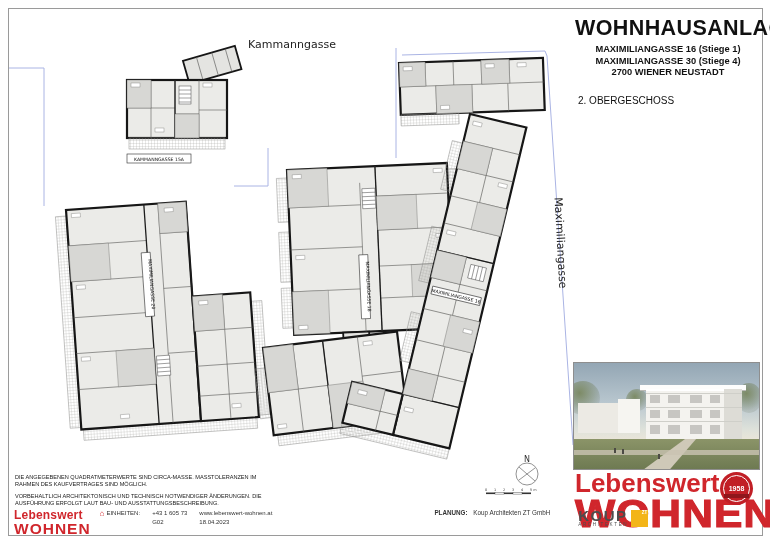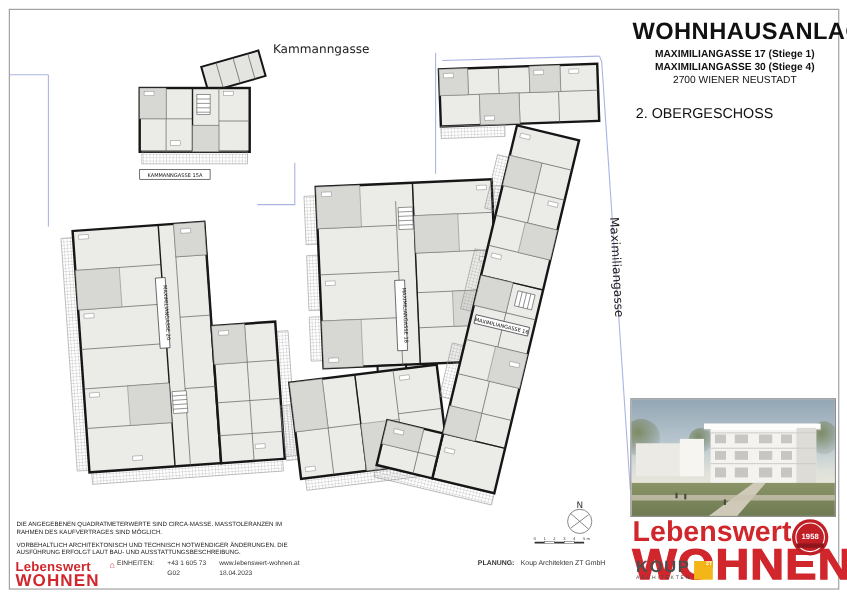--- a/index.html
+++ b/index.html
@@ -3,22 +3,22 @@
 <meta charset="utf-8">
 <style>
   html,body{margin:0;padding:0;background:#fff;}
   #sheet{position:relative;width:770px;height:545px;background:#fff;overflow:hidden;
          font-family:"Liberation Sans","DejaVu Sans",sans-serif;color:#111;}
   #border{position:absolute;left:8px;top:8px;right:7px;bottom:9px;border:1px solid #9a9a9a;}
   
   #titleblock{position:absolute;left:575px;top:16px;width:186px;text-align:center;}
   #titleblock .big{font-size:21.5px;font-weight:bold;letter-spacing:.4px;white-space:nowrap;}
   #titleblock .addr{font-size:9.3px;font-weight:bold;line-height:11.6px;margin-top:3px;}
-  #titleblock .city{font-size:9.3px;font-weight:normal;line-height:11.6px;}
-  #titleblock .floor{font-size:13px;text-align:left;margin-top:16px;margin-left:3px;}
+  #titleblock .city{font-size:9.3px;font-weight:bold;line-height:11.6px;}
+  #titleblock .floor{font-size:10px;text-align:left;margin-top:16px;margin-left:3px;}
   
   #plansvg{position:absolute;left:0;top:0;}
   .wall{fill:#ebebe8;stroke:#161616;stroke-width:2.2;}
   .annex{fill:#e4e4e1;stroke:#161616;stroke-width:1.8;}
   .p{stroke:#5a5a58;stroke-width:.6;fill:none;}
   .pd{stroke:#1c1c1c;stroke-width:1.3;fill:none;}
   .dk{fill:#d7d7d4;stroke:#6a6a68;stroke-width:.4;}
   .hatchr{fill:url(#hatch);stroke:#8f8f8d;stroke-width:.5;}
   .chip{fill:#fff;stroke:#7a7a78;stroke-width:.4;}
   .lblbox{fill:#fff;stroke:#2a2a2a;stroke-width:.6;}
@@ -253,21 +253,21 @@
       <text class="tick" x="494" y="491">1</text>
       <text class="tick" x="503" y="491">2</text>
       <text class="tick" x="512" y="491">3</text>
       <text class="tick" x="521" y="491">4</text>
       <text class="tick" x="530" y="491">5 m</text>
     </g>
   </svg>
 
   <div id="titleblock">
     <div class="big">WOHNHAUSANLAGE</div>
-    <div class="addr">MAXIMILIANGASSE 17 (Stiege 1)</div>
+    <div class="addr">MAXIMILIANGASSE 16 (Stiege 1)</div>
     <div class="addr" style="margin-top:0">MAXIMILIANGASSE 30 (Stiege 4)</div>
     <div class="city">2700 WIENER NEUSTADT</div>
     <div class="floor">2. OBERGESCHOSS</div>
   </div>
 
   <div id="photo">
     <div class="tree" style="left:-8px;top:18px;width:34px;height:34px;"></div>
     <div class="tree" style="left:52px;top:26px;width:22px;height:22px;"></div>
     <div class="tree" style="left:162px;top:20px;width:26px;height:30px;"></div>
     <div class="broof"></div>

